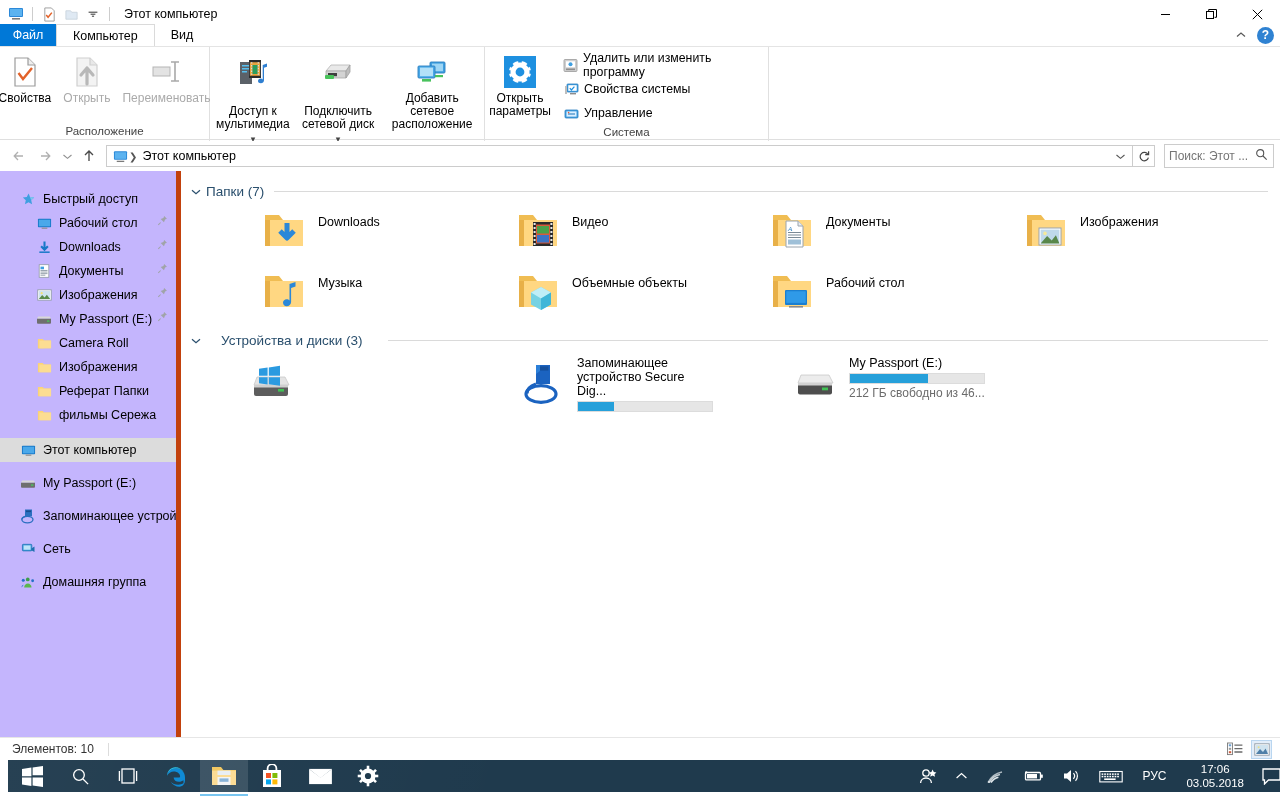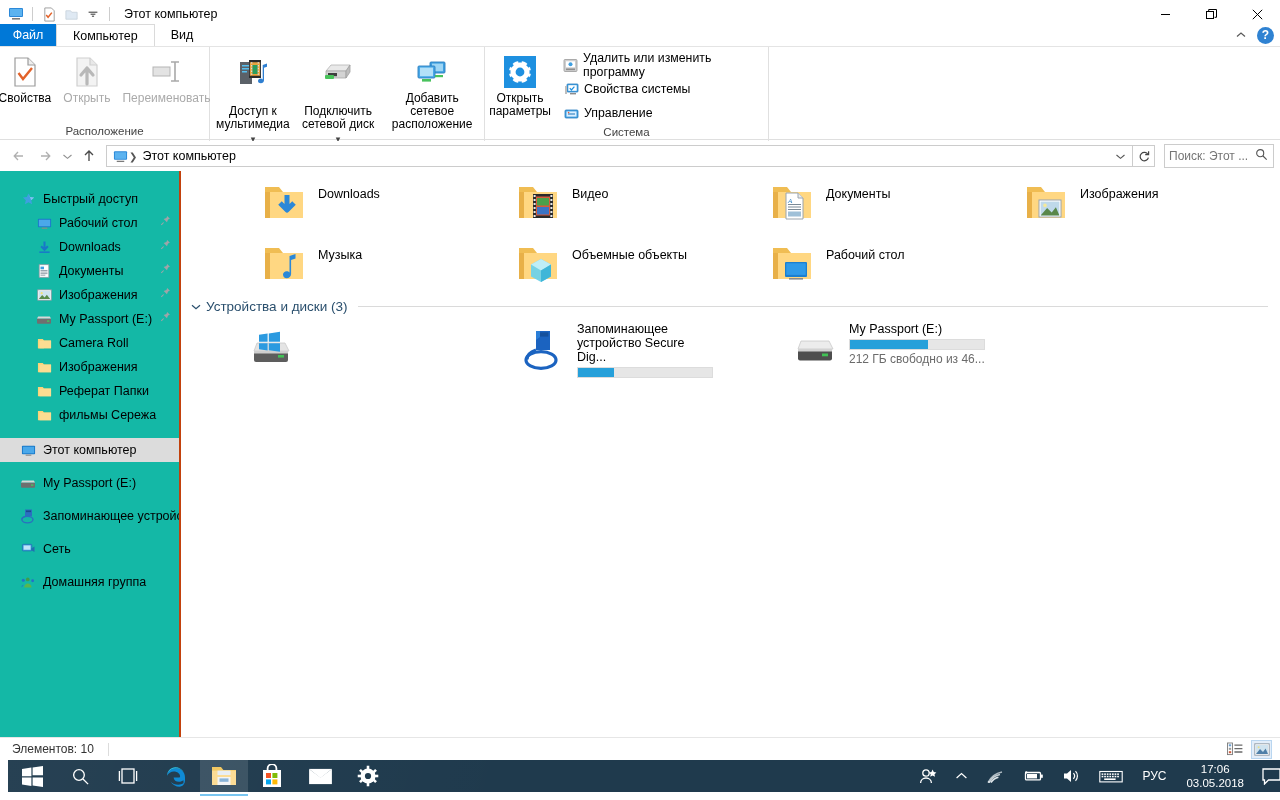--- a/index.html
+++ b/index.html
@@ -91,21 +91,21 @@
     display: flex; align-items: center; padding: 11px 4px; gap: 2px;
   }
   .searchbox input {
     border: none; outline: none; font-size: 12px; color: #6d6d6d; width: 84px;
     font-family: "Liberation Sans", sans-serif; background: transparent;
   }
 
   
   .sidebar {
     position: absolute; left: 0; top: 171px; width: 181px; height: 566px;
-    background: #14b8a6; border-right: 2px solid #c2410c; overflow: hidden;
+    background: #c4b5fd; border-right: 5px solid #c2410c; overflow: hidden;
   }
   .navitem {
     height: 24px; display: flex; align-items: center; position: relative;
     font-size: 12.5px; color: #000; white-space: nowrap;
   }
   .navitem.selected { background: #dcdcdc; }
   .navitem .nav-ico { width: 16px; height: 16px; margin-right: 7px; display: flex;
                       align-items: center; justify-content: center; flex: 0 0 16px; }
   .pin { position: absolute; right: 8px; top: 4px; }
   .navgap { height: 9px; }
@@ -643,20 +643,29 @@
           <path d="M0.6 11.8c0-1.6 1-2.8 2.3-2.8" fill="#2470c8"></path>
           <circle cx="12.4" cy="4.6" r="1.5" fill="#2470c8"></circle>
         </svg>
     </span>
     <span>Домашняя группа</span>
   </div>
 </div>
 
 <div class="content">
 
+  <div class="grouphdr">
+    <span class="chev">
+      <svg width="12" height="10" viewBox="0 0 12 10">
+          <path d="M2 3.2L6 6.8 10 3.2" stroke="#2a4f6d" stroke-width="1.2" fill="none"></path>
+        </svg>
+    </span>
+    <span class="gtitle">Папки (7)</span>
+    <span class="gline"></span>
+  </div>
 
   <div class="tilegrid">
 
     <div class="tile">
       <span class="tile-ico">
         <svg width="46" height="40" viewBox="0 0 46 40">
           <path d="M4 4h14l4 5h1v26H4z" fill="#f0bd53"></path>
             <path d="M8 9h34v26H8z" fill="#ffd782"></path>
           <path d="M4 9h5v26H4z" fill="#e8b048"></path>
           <path d="M26 12v12M19 20l7 7 7-7" stroke="#2b88d8" stroke-width="5" fill="none" stroke-linejoin="round"></path>
@@ -759,21 +768,21 @@
           <path d="M4 9h5v26H4z" fill="#e8b048"></path>
           <rect x="16" y="18" width="22" height="15" rx="1" fill="#1b7fd0"></rect>
           <rect x="17.3" y="19.3" width="19.4" height="11.6" fill="#2f9ae8"></rect>
           <rect x="20" y="34" width="14" height="1.6" fill="#8b8b8b"></rect>
         </svg>
       </span>
       <span class="tile-lbl">Рабочий стол</span>
     </div>
   </div>
 
-  <div class="grouphdr" style="margin-top:2px;">
+  <div class="grouphdr" style="margin-top:8px;gap:15px;">
     <span class="chev">
       <svg width="12" height="10" viewBox="0 0 12 10">
           <path d="M2 3.2L6 6.8 10 3.2" stroke="#2a4f6d" stroke-width="1.2" fill="none"></path>
         </svg>
     </span>
     <span class="gtitle">Устройства и диски (3)</span>
     <span class="gline"></span>
   </div>
 
   <div class="drivegrid">

